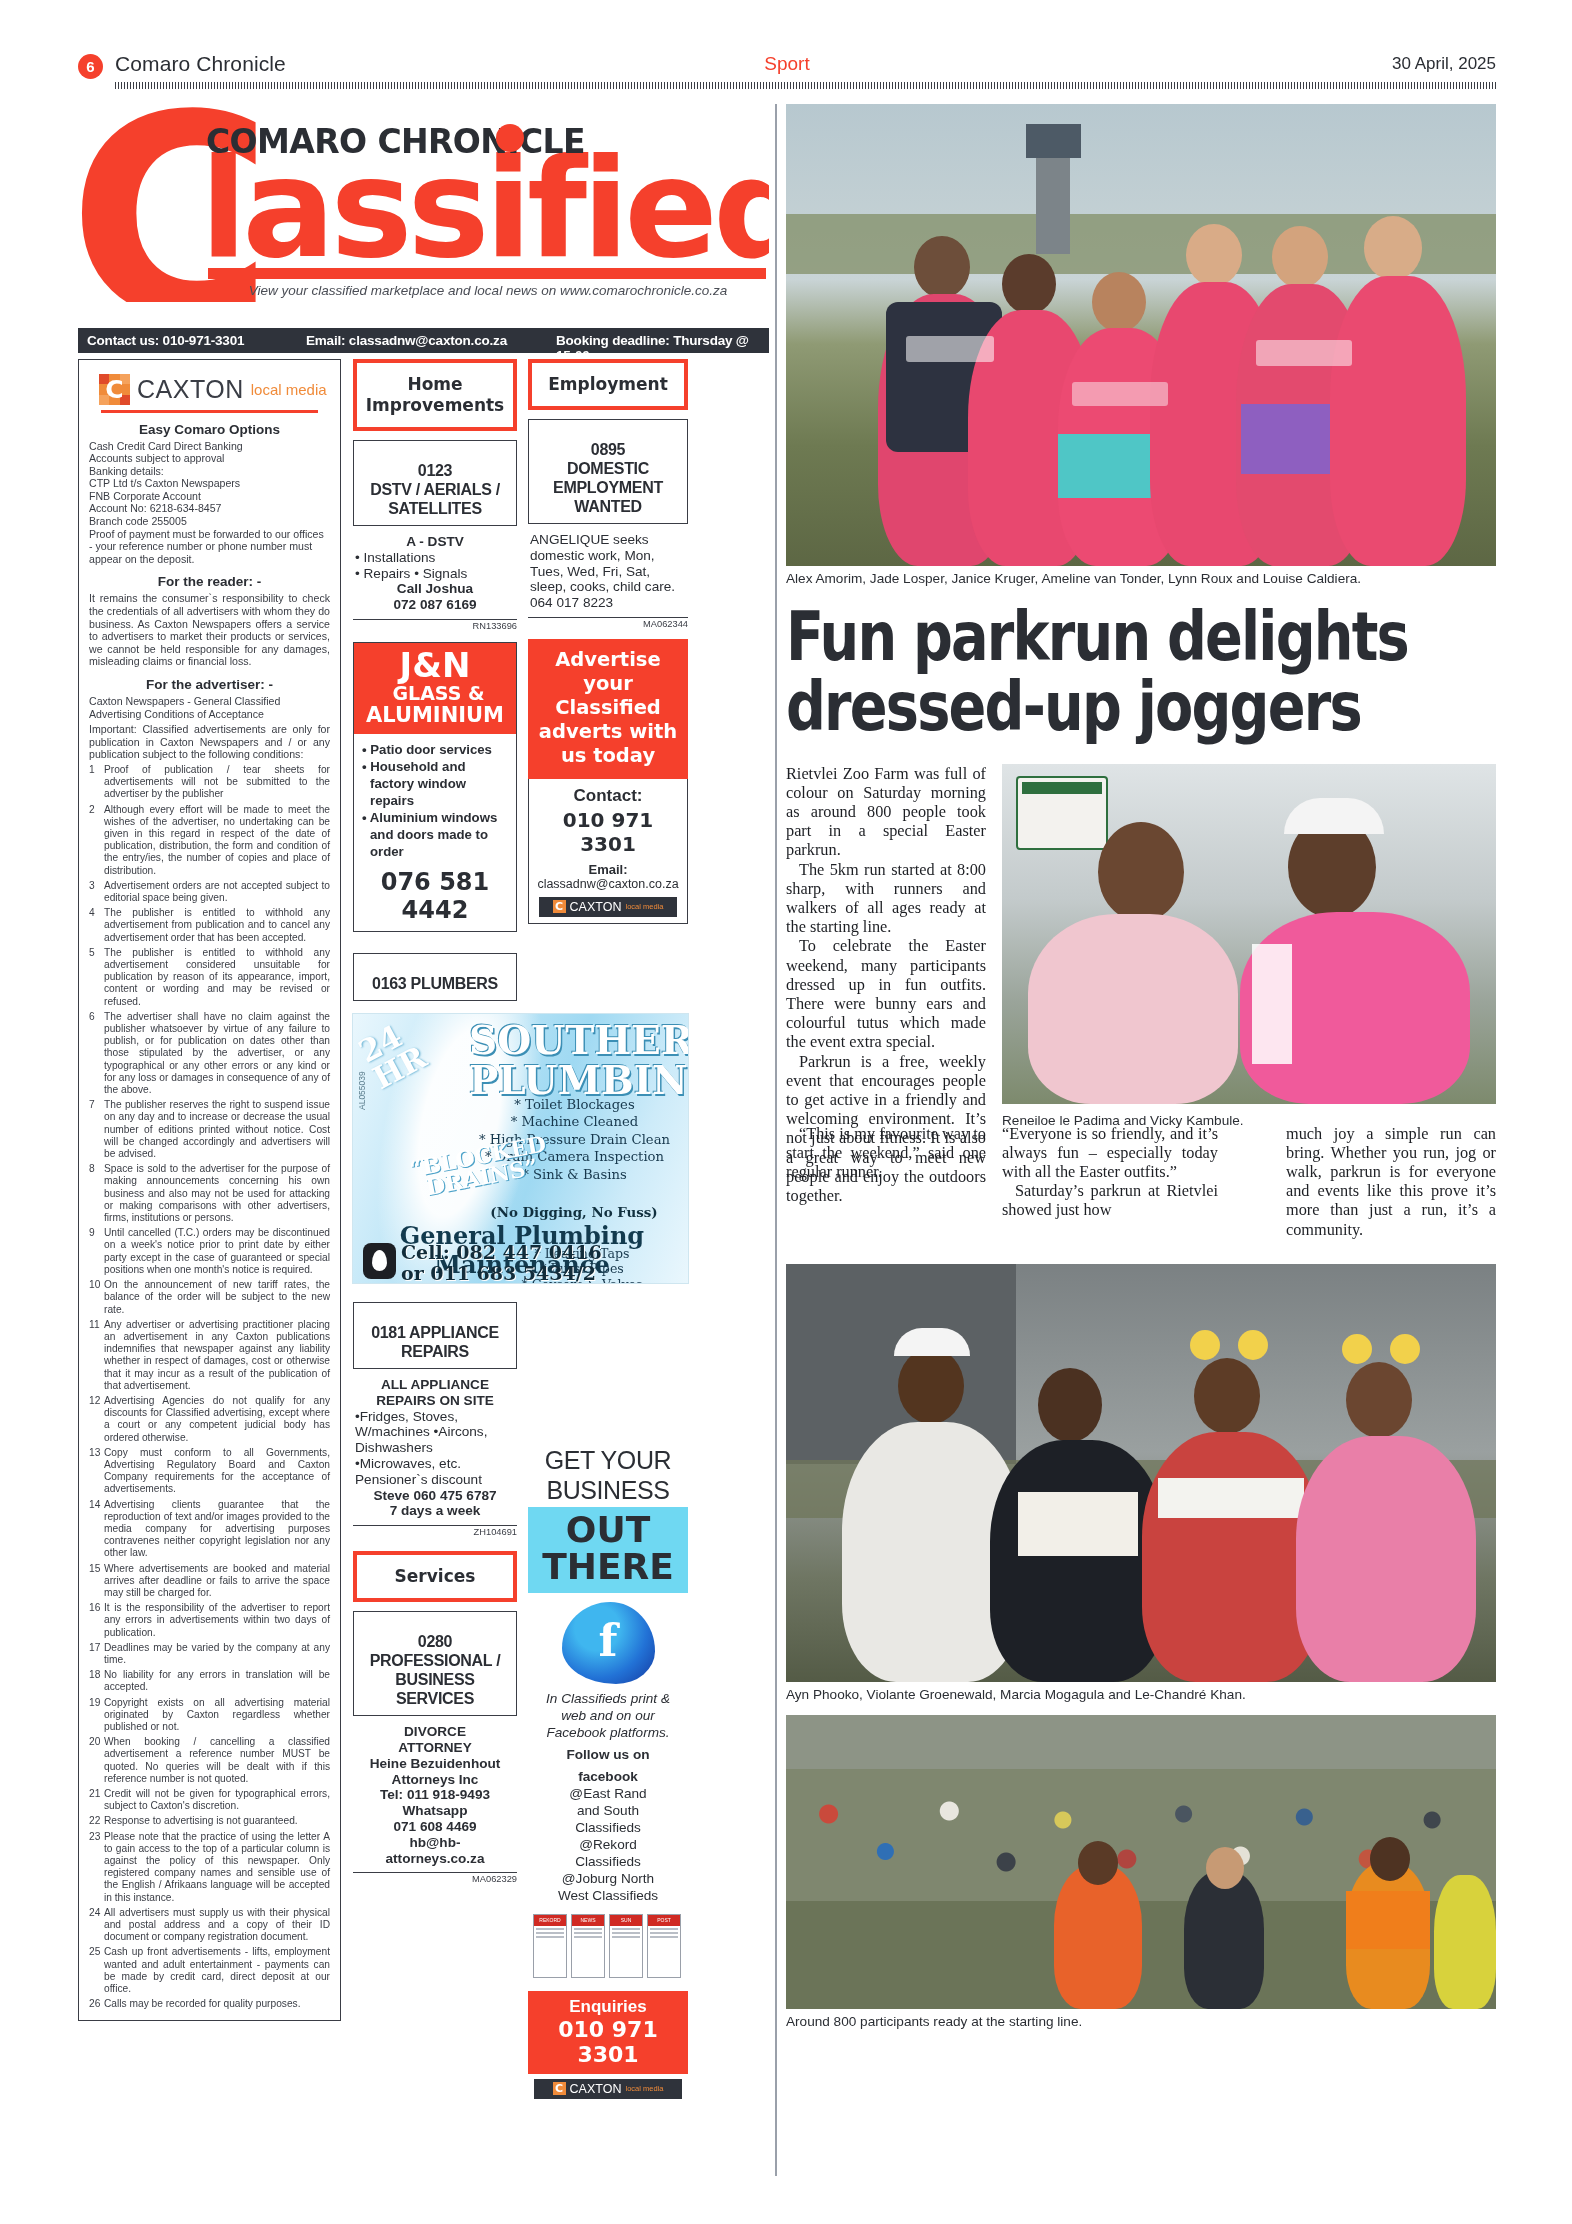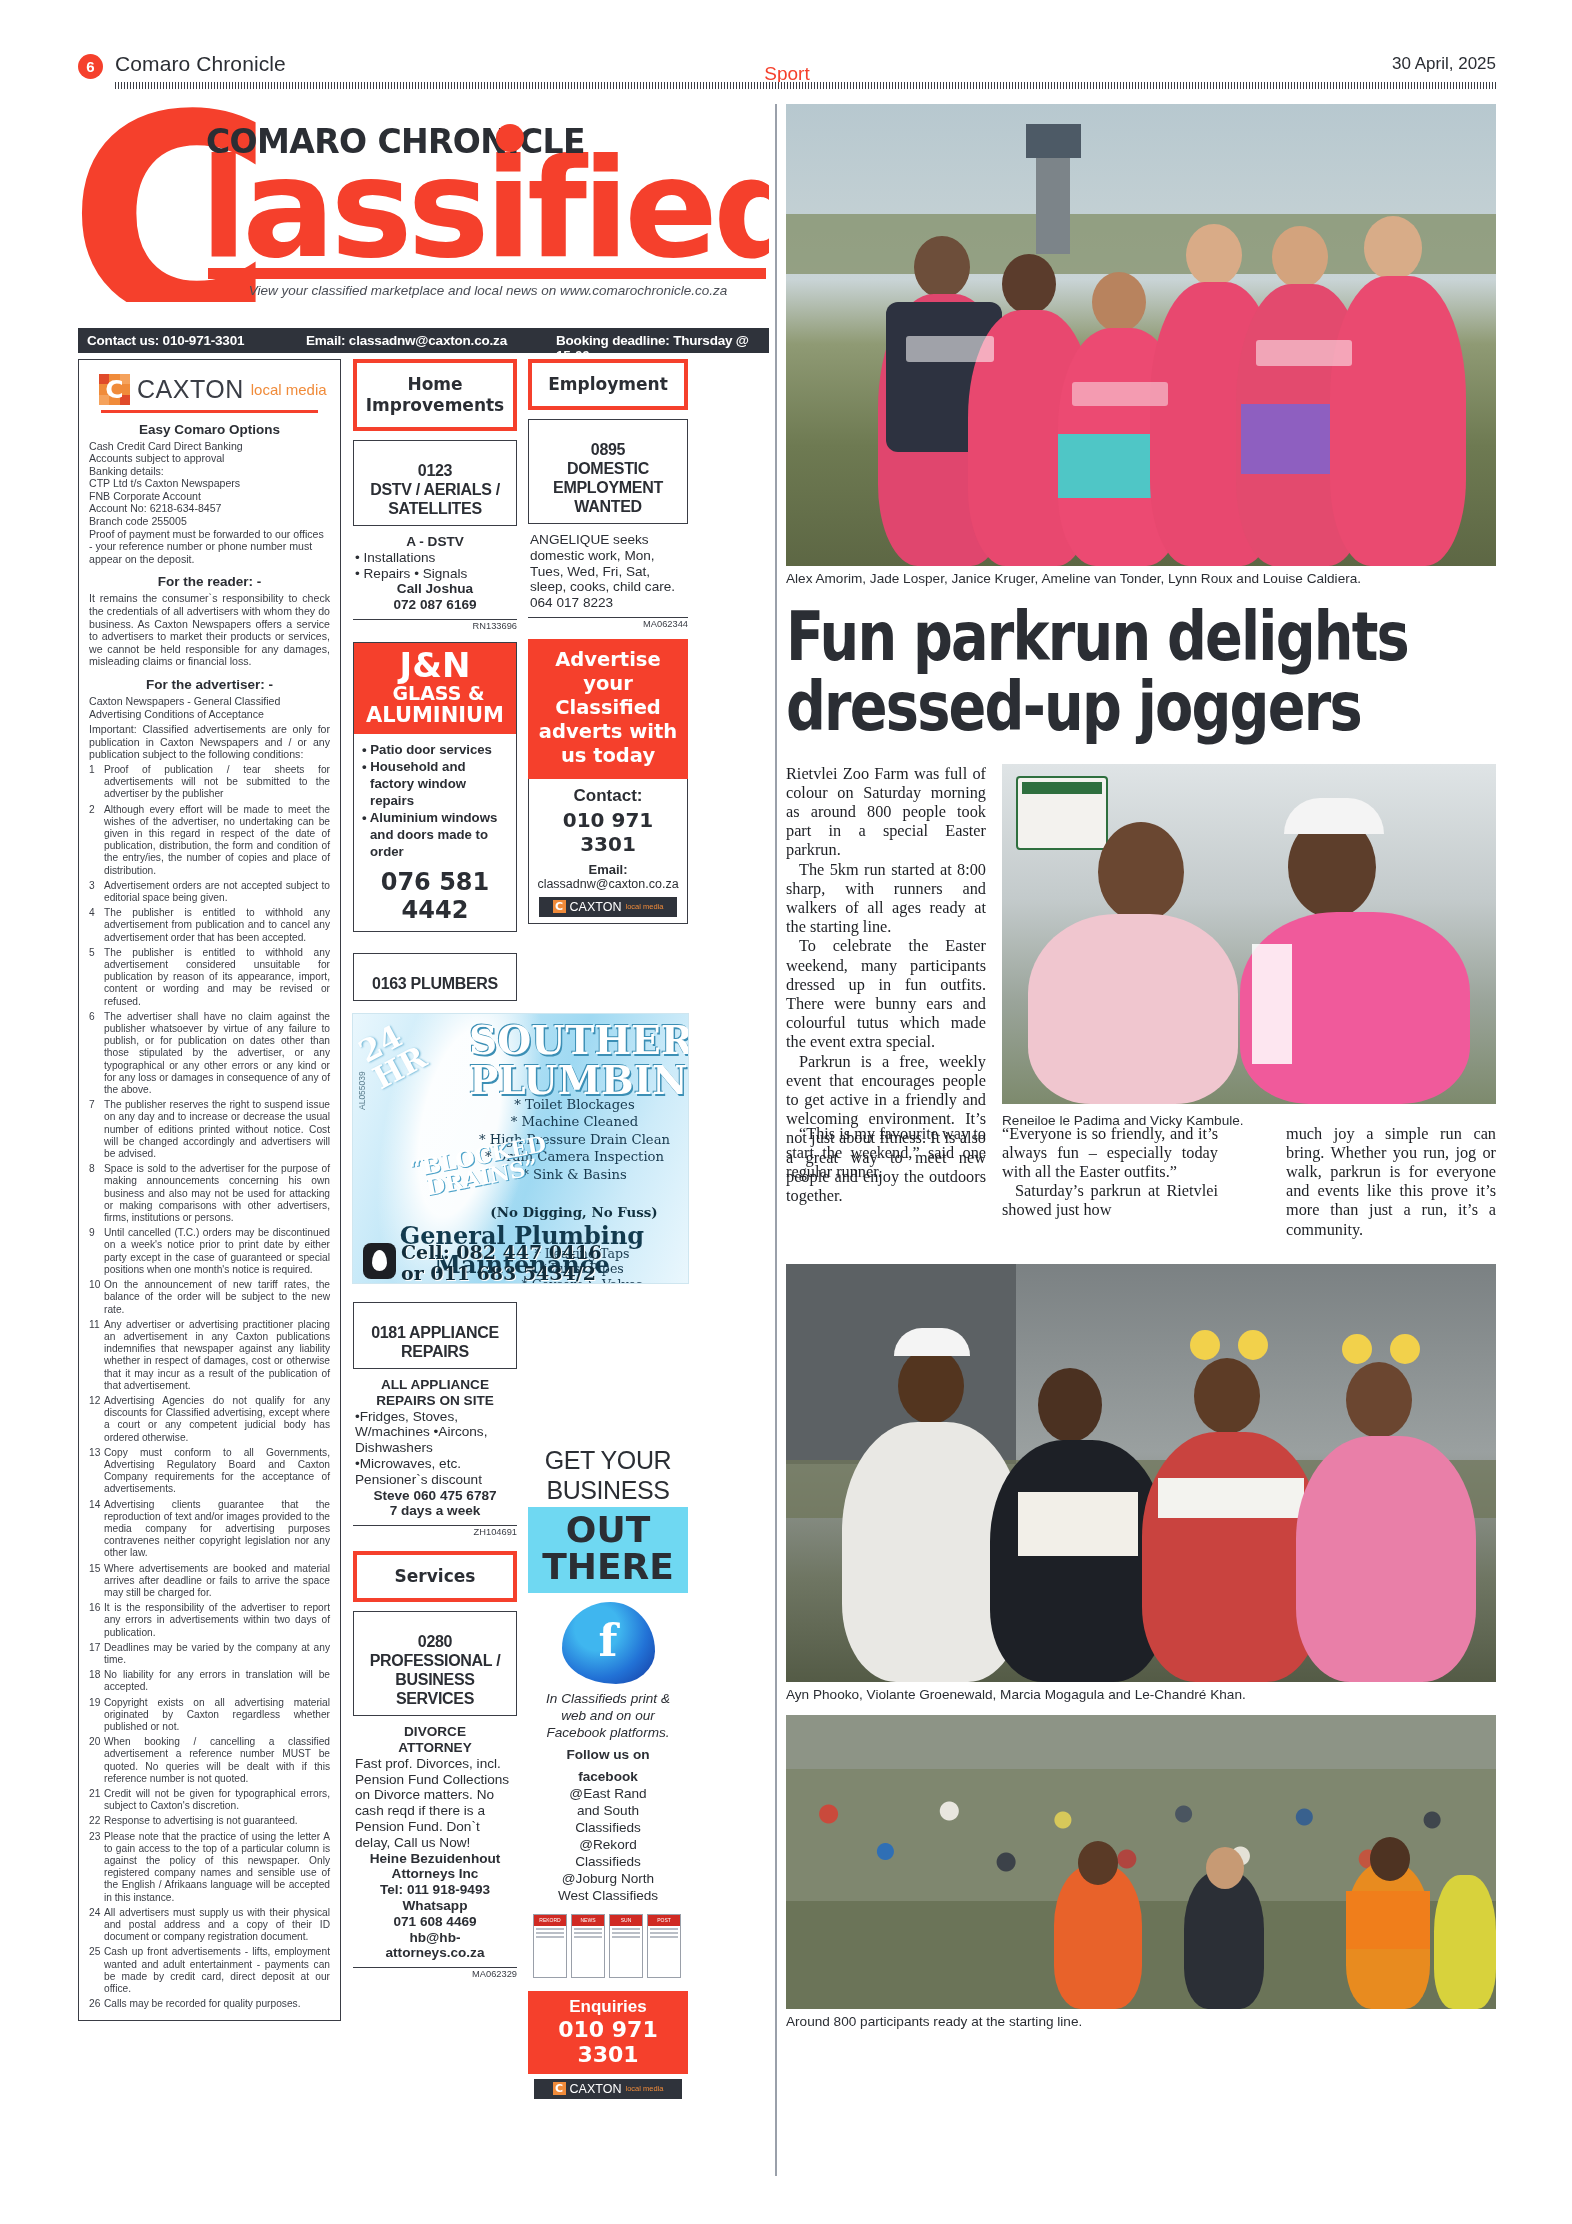--- a/index.html
+++ b/index.html
@@ -13,21 +13,21 @@
   .page { position: relative; width: 1572px; height: 2224px; padding: 0; }
 
   
   .topbar { position: absolute; left: 78px; top: 52px; width: 1418px; height: 40px; }
   .folio-badge {
     position: absolute; left: 0; top: 2px; width: 25px; height: 25px;
     border-radius: 50%; background: #f5402c; color: #fff;
     font-size: 15px; font-weight: bold; line-height: 25px; text-align: center;
   }
   .pub-name { position: absolute; left: 37px; top: 0px; font-size: 21px; letter-spacing: .1px; color: #2b2e34; }
-  .section-name { position: absolute; left: 50%; top: 11px; transform: translateX(-50%);
+  .section-name { position: absolute; left: 50%; top: 1px; transform: translateX(-50%);
     font-size: 19px; color: #f5402c; font-weight: 500; }
   .page-date { position: absolute; right: 0; top: 2px; font-size: 17px; color: #2b2e34; }
   .rule-dots { position: absolute; left: 37px; top: 30px; width: 1381px; height: 7px;
     background: repeating-linear-gradient(to right, #3a3d45 0 1px, #ffffff 1px 3px); }
 
   
   .left-pane { position: absolute; left: 78px; top: 104px; width: 691px; height: 2072px; }
   .right-pane { position: absolute; left: 786px; top: 104px; width: 710px; height: 2072px; }
   .vrule { position: absolute; left: 775px; top: 104px; width: 2px; height: 2072px; background: #9aa0aa; }
 
@@ -392,21 +392,20 @@
         <div class="adref">ZH104691</div>
 
         <div class="cat-head" style="margin-top:14px">Services</div>
         <div class="code-box" style="white-space:pre-line">0280
 PROFESSIONAL /
 BUSINESS SERVICES</div>
 
         <div class="ad">
           <div class="b">DIVORCE</div>
           <div class="b">ATTORNEY</div>
-          <div style="text-align:left">Fast prof. Divorces, incl. Pension Fund Collections on Divorce matters. No cash reqd if there is a Pension Fund. Don`t delay, Call us Now!</div>
           <div class="b">Heine Bezuidenhout</div>
           <div class="b">Attorneys Inc</div>
           <div class="b">Tel: 011 918-9493</div>
           <div class="b">Whatsapp</div>
           <div class="b">071 608 4469</div>
           <div class="b">hb@hb-</div>
           <div class="b">attorneys.co.za</div>
         </div>
         <div class="adref">MA062329</div>
       </div>

